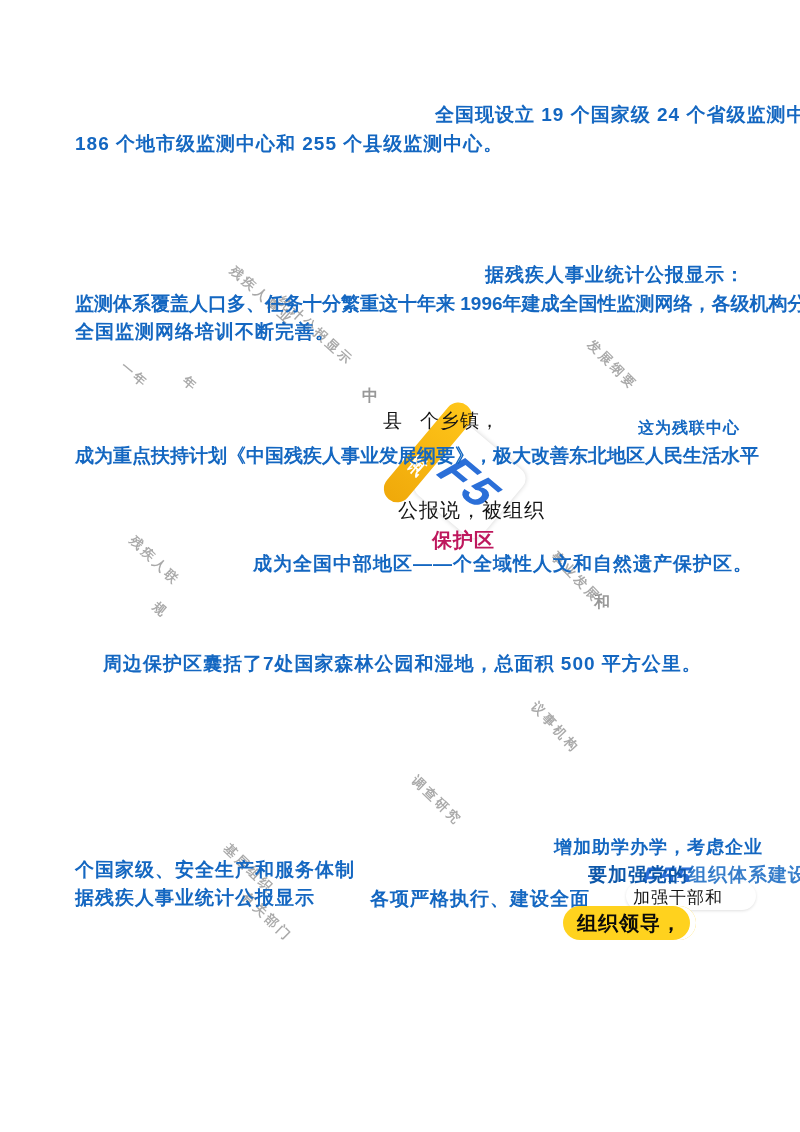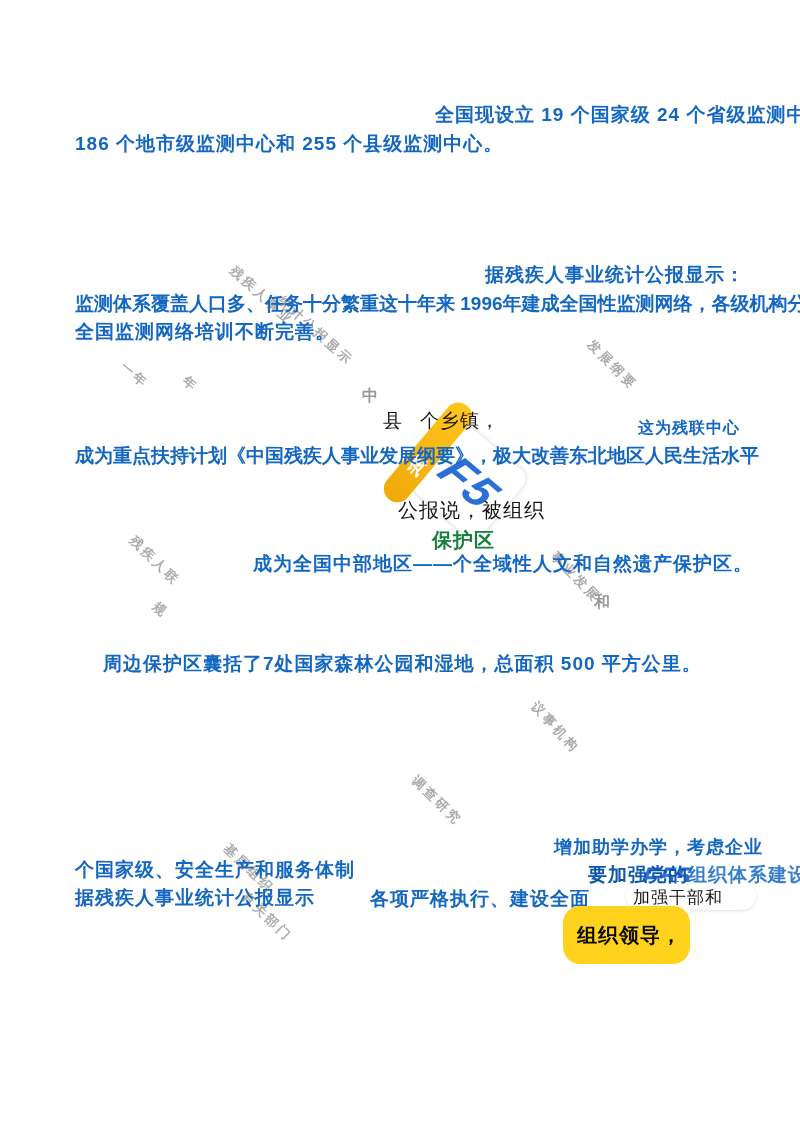--- a/index.html
+++ b/index.html
@@ -2,38 +2,38 @@
 <html><head>
 <meta charset="utf-8">
 <style>
   html,body{margin:0;padding:0;background:#ffffff;}
   body{font-family:"Liberation Sans","DejaVu Sans",sans-serif;}
   .page{position:relative;width:800px;height:1132px;background:#ffffff;overflow:hidden;}
   .abs{position:absolute;white-space:nowrap;}
   .blue{color:#1467c1;font-weight:700;font-size:19px;letter-spacing:1px;}
   .blue-dark{color:#0d57a9;font-weight:800;}
   .blk{color:#141414;font-size:19px;font-weight:500;letter-spacing:1px;}
-  .blk-b{color:#15803d;font-size:20px;font-weight:800;letter-spacing:1px;}
+  .blk-b{color:#be185d;font-size:20px;font-weight:800;letter-spacing:1px;}
   .wm{color:#555555;opacity:.5;font-size:13px;font-weight:600;letter-spacing:3px;transform-origin:left top;}
   .wm-big{font-size:16px;opacity:.6;}
   .text-layer{position:relative;z-index:2;}
   
   .stamp{position:absolute;left:398px;top:432px;width:120px;height:120px;z-index:1;transform:rotate(40deg);transform-origin:center;}
   .stamp-diamond{position:absolute;left:20px;top:2px;width:86px;height:86px;background:#ffffff;border-radius:12px;
     box-shadow:0 0 5px rgba(0,0,0,.18);display:flex;align-items:center;justify-content:center;}
   .stamp-glyphs{font-size:46px;font-weight:800;font-style:italic;color:#2b6fd8;letter-spacing:2px;transform:skewX(-10deg);}
   .stamp-ribbon{position:absolute;left:-2px;top:-12px;width:27px;height:122px;background:linear-gradient(180deg,#ffc61a,#f0a90a);
     border-radius:14px;display:flex;align-items:center;justify-content:center;}
   .stamp-ribbon span{writing-mode:vertical-rl;color:#ffffff;font-size:15px;font-weight:700;letter-spacing:6px;}
   
   .mini-stamp{position:absolute;left:642px;top:862px;z-index:0;color:#2b6fd8;font-size:27px;font-weight:800;font-style:italic;
     letter-spacing:1px;transform:skewX(-10deg);text-shadow:1px 1px 0 #fff;}
   .cadre-pill{position:absolute;left:626px;top:882px;width:130px;height:28px;background:#ffffff;border-radius:14px;
     box-shadow:0 1px 3px rgba(0,0,0,.12);z-index:1;}
-  .hl-pill{position:absolute;left:563px;top:906px;height:34px;padding:12px 14px;background:#ffd21e;border-radius:17px;
+  .hl-pill{position:absolute;left:563px;top:906px;height:34px;padding:0 14px;background:#ffd21e;border-radius:17px;
     display:flex;align-items:center;z-index:2;box-shadow:-6px 0 0 0 #ffffff inset;}
   .hl-pill span{color:#0a0a0a;font-size:20px;font-weight:800;letter-spacing:1px;}
 </style>
 </head>
 <body>
 
 <div class="page">
 
   <div class="abs wm" style="left:238px;top:262px;transform:rotate(42deg);">残疾人事业</div>
   <div class="abs wm" style="left:286px;top:292px;transform:rotate(42deg);">统计公报显示</div>

